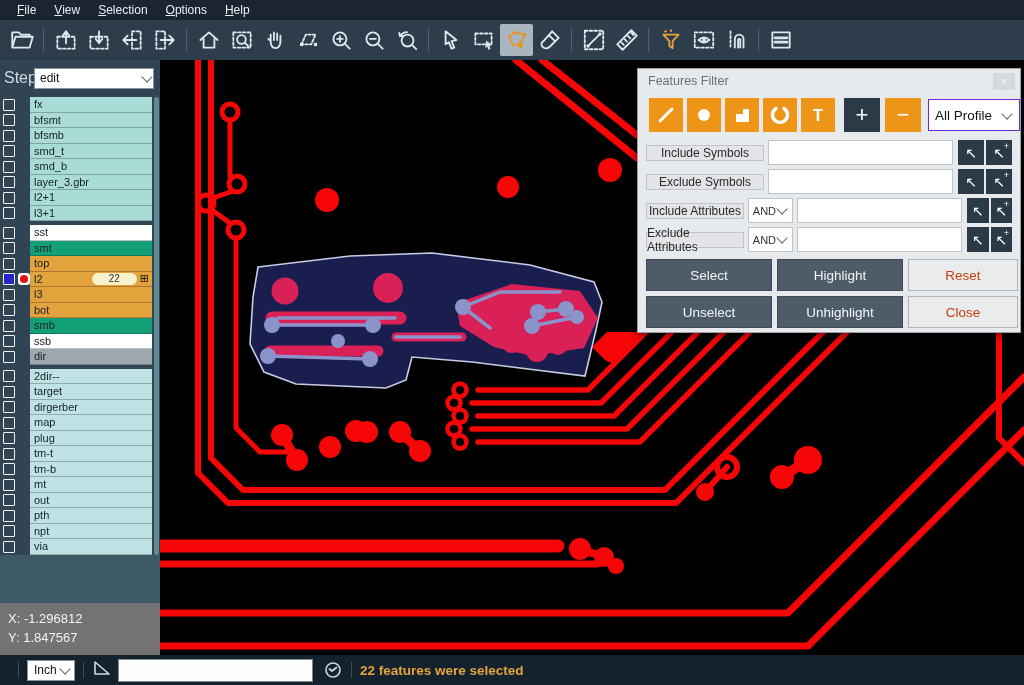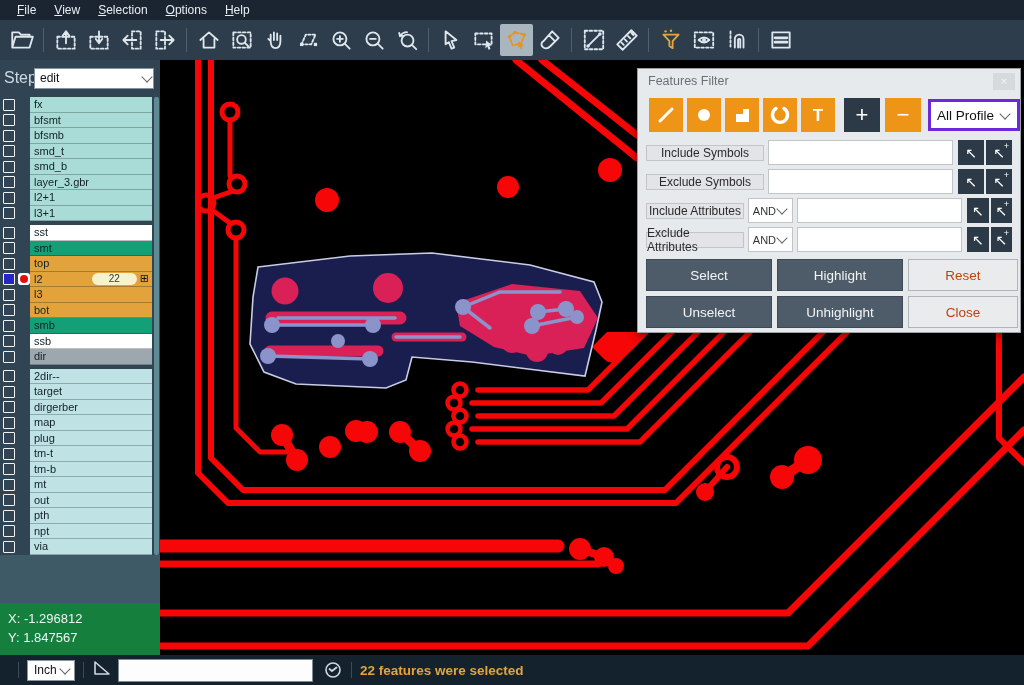--- a/index.html
+++ b/index.html
@@ -39,36 +39,36 @@
   .badge{background:#f7f2cc;border-radius:8px;font-size:10px;padding:0 17px;color:#333;margin-right:3px;line-height:12px;}
   .gridic{font-size:11px;color:#141414;margin-right:3px;line-height:11px;}
   .c-teal .lab{background:#a9dcd6;}
   .c-white .lab{background:#ffffff;}
   .c-green .lab{background:#13a077;}
   .c-amber .lab{background:#e2a33c;}
   .c-gray  .lab{background:#9da8ae;}
   .c-cyan  .lab{background:#bfe3e4;}
   .side-scroll{position:absolute;right:1px;top:37px;width:5px;height:458px;background:#5f8b95;border-radius:2px;}
   .side-filler{position:absolute;left:0;top:495px;width:160px;height:48px;background:#3d5a66;}
-  .coords{position:absolute;left:0;top:543px;width:160px;height:52px;background:#15803d;
+  .coords{position:absolute;left:0;top:543px;width:160px;height:52px;background:#737373;
           color:#eef4f6;font-size:13px;padding:6px 0 0 8px;box-sizing:border-box;line-height:19px;}
   
   .canvas{position:absolute;left:160px;top:60px;width:864px;height:595px;background:#000;}
   
   .dialog{position:absolute;left:637px;top:68px;width:384px;height:265px;background:#e7eaec;
           border:1px solid #9aa0a6;box-sizing:border-box;box-shadow:0 2px 8px rgba(0,0,0,.5);}
   .dtitle{height:25px;line-height:25px;font-size:12.5px;color:#6a7076;padding-left:10px;}
   .dclose{position:absolute;right:5px;top:4px;width:22px;height:17px;background:#d7dadd;color:#f2f4f6;
           font-size:11px;text-align:center;line-height:17px;}
   .shapes{display:flex;align-items:center;padding:4px 0 4px 11px;}
   .sbtn{width:34px;height:34px;background:#ee9417;margin-right:4px;display:flex;align-items:center;justify-content:center;}
   .sbtn svg{stroke:#fff;fill:none;stroke-width:3;stroke-linecap:round;}
   .plusbtn{width:36px;height:34px;background:#2c3a48;color:#fff;font-size:22px;display:flex;align-items:center;justify-content:center;margin:0 5px;}
   .minusbtn{width:36px;height:34px;background:#ee9417;color:#fff;font-size:22px;display:flex;align-items:center;justify-content:center;}
-  .profsel{width:92px;height:32px;background:#fff;border:3px solid #6d28d9;margin-left:7px;
+  .profsel{width:92px;height:32px;background:#fff;border:1px solid #6d28d9;margin-left:7px;
            display:flex;align-items:center;justify-content:space-between;padding:0 6px;font-size:13.5px;color:#111;box-sizing:border-box;}
   .frow{display:flex;align-items:center;margin:4px 8px 0 8px;height:25px;}
   .flabel{width:118px;height:16px;background:#e2e4e7;border:1px solid #c2c5c8;font-size:12px;color:#2a2a2a;
           display:flex;align-items:center;justify-content:center;box-sizing:border-box;margin-right:4px;}
   .andsel{width:46px;height:25px;background:#fff;border:1px solid #c2c5c8;box-sizing:border-box;font-size:11px;color:#333;
           display:flex;align-items:center;justify-content:space-between;padding:0 4px;margin-right:4px;}
   .finput{flex:1;height:25px;background:#fff;border:1px solid #c2c5c8;box-sizing:border-box;margin-right:3px;font-size:12px;padding:0 4px;}
   .navbtn{width:26px;height:25px;background:#2c3a48;color:#fff;display:flex;align-items:center;justify-content:center;
           font-size:14px;margin-left:2px;position:relative;}
   .navbtn .plus{position:absolute;top:1px;right:3px;font-size:9px;}

